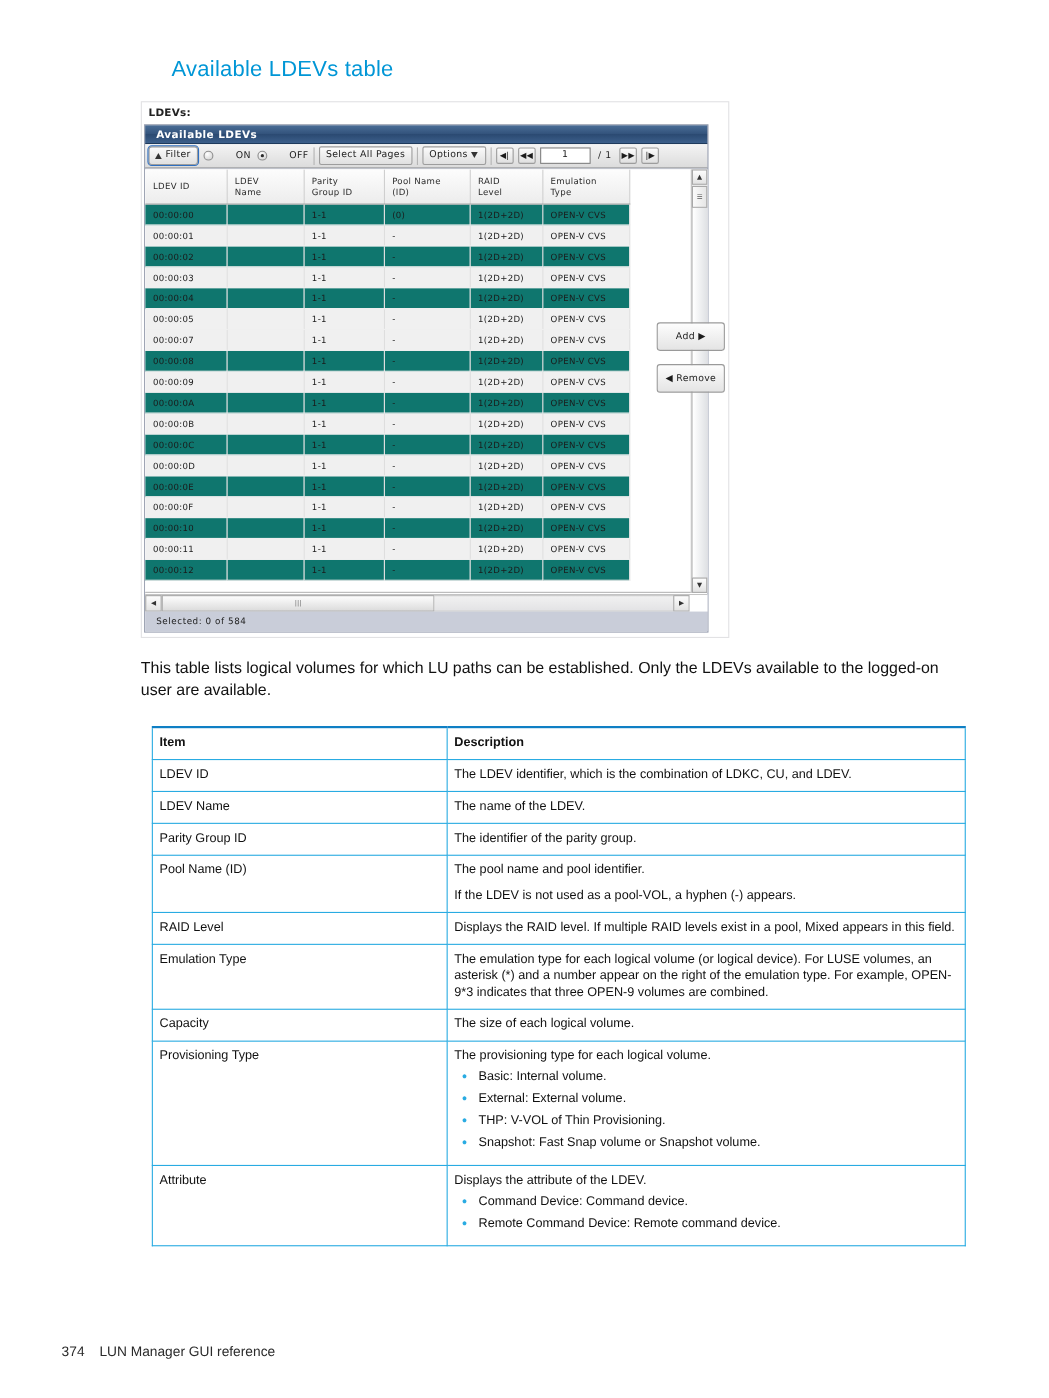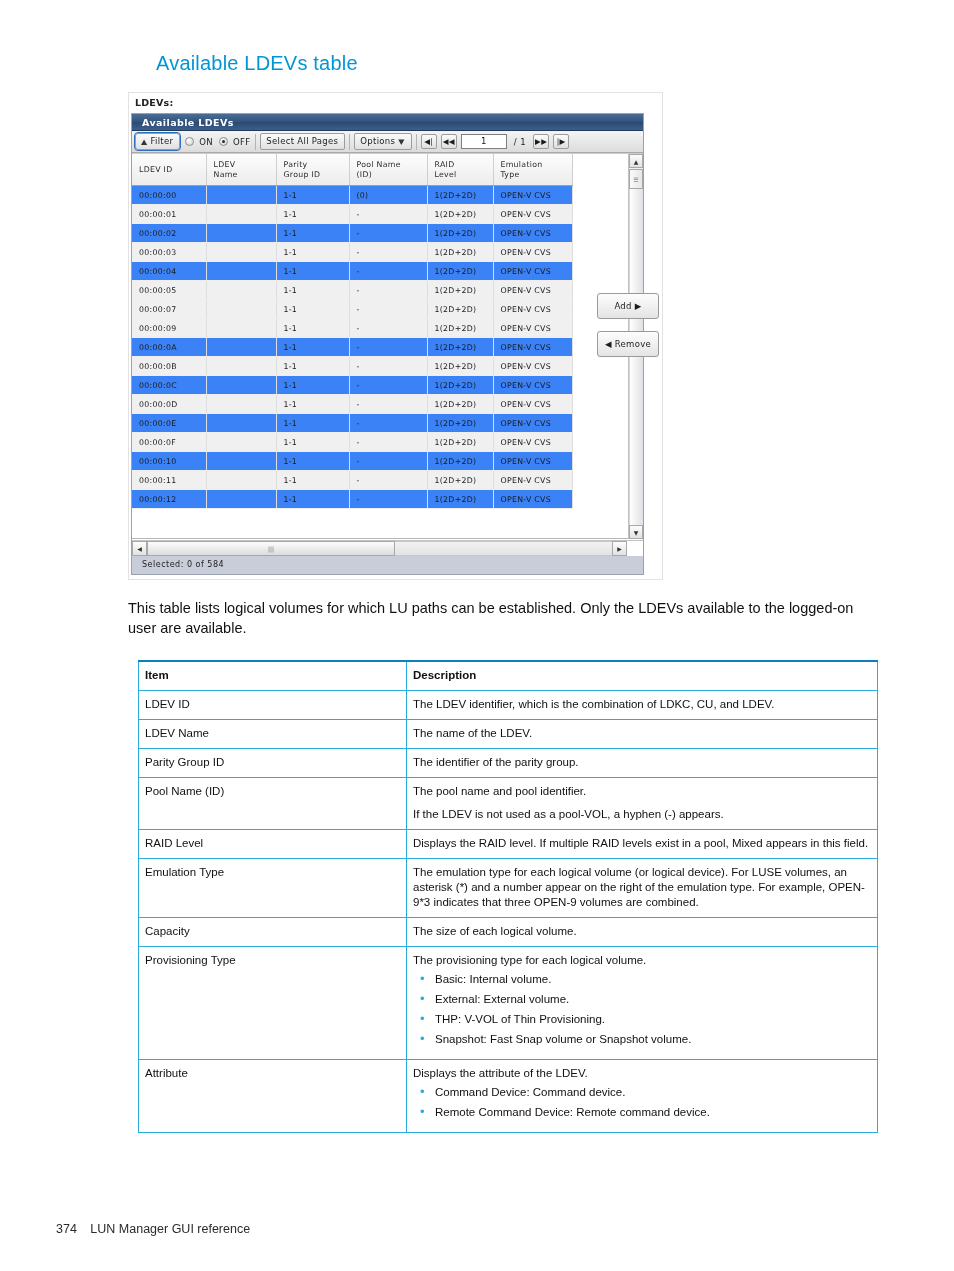--- a/index.html
+++ b/index.html
@@ -108,21 +108,21 @@
   .chev {
     display: inline-block;
     font-size: 8px;
     line-height: 8px;
     color: #333;
     transform: scaleY(0.9);
   }
   .radio-wrap {
     display: flex;
     align-items: center;
-    gap: 5px;
+    gap: 20px;
     font-size: 8.5px;
     color: #1c1c1c;
     letter-spacing: 0.3px;
     margin: 0 1px;
   }
   .radio {
     width: 9px; height: 9px;
     border-radius: 50%;
     background: radial-gradient(circle at 35% 30%, #ffffff, #dcdcdc 70%);
     border: 1px solid #8e8e8e;
@@ -211,21 +211,21 @@
   }
   table.ldev td {
     border-right: 1px solid #dedede;
     border-bottom: 1px solid #efefef;
     padding: 3px 0 3px 7px;
     height: 12px;
     letter-spacing: 0.3px;
     font-size: 7.8px;
     white-space: nowrap;
   }
-  table.ldev tr.odd td { background: #3b82f6; }
+  table.ldev tr.odd td { background: #0f766e; }
   table.ldev tr.even td { background: #f0f0f0; }
 
   
   .vscroll {
     position: absolute;
     right: 0; top: 0;
     width: 15px;
     bottom: 35px;
     background: #f0f0f0;
     border-left: 1px solid #c2c2c2;
@@ -537,20 +537,28 @@
                 <td>OPEN-V CVS</td>
               </tr>
               <tr class="even">
                 <td>00:00:07</td>
                 <td></td>
                 <td>1-1</td>
                 <td>-</td>
                 <td>1(2D+2D)</td>
                 <td>OPEN-V CVS</td>
               </tr>
+              <tr class="odd">
+                <td>00:00:08</td>
+                <td></td>
+                <td>1-1</td>
+                <td>-</td>
+                <td>1(2D+2D)</td>
+                <td>OPEN-V CVS</td>
+              </tr>
               <tr class="even">
                 <td>00:00:09</td>
                 <td></td>
                 <td>1-1</td>
                 <td>-</td>
                 <td>1(2D+2D)</td>
                 <td>OPEN-V CVS</td>
               </tr>
               <tr class="odd">
                 <td>00:00:0A</td>

